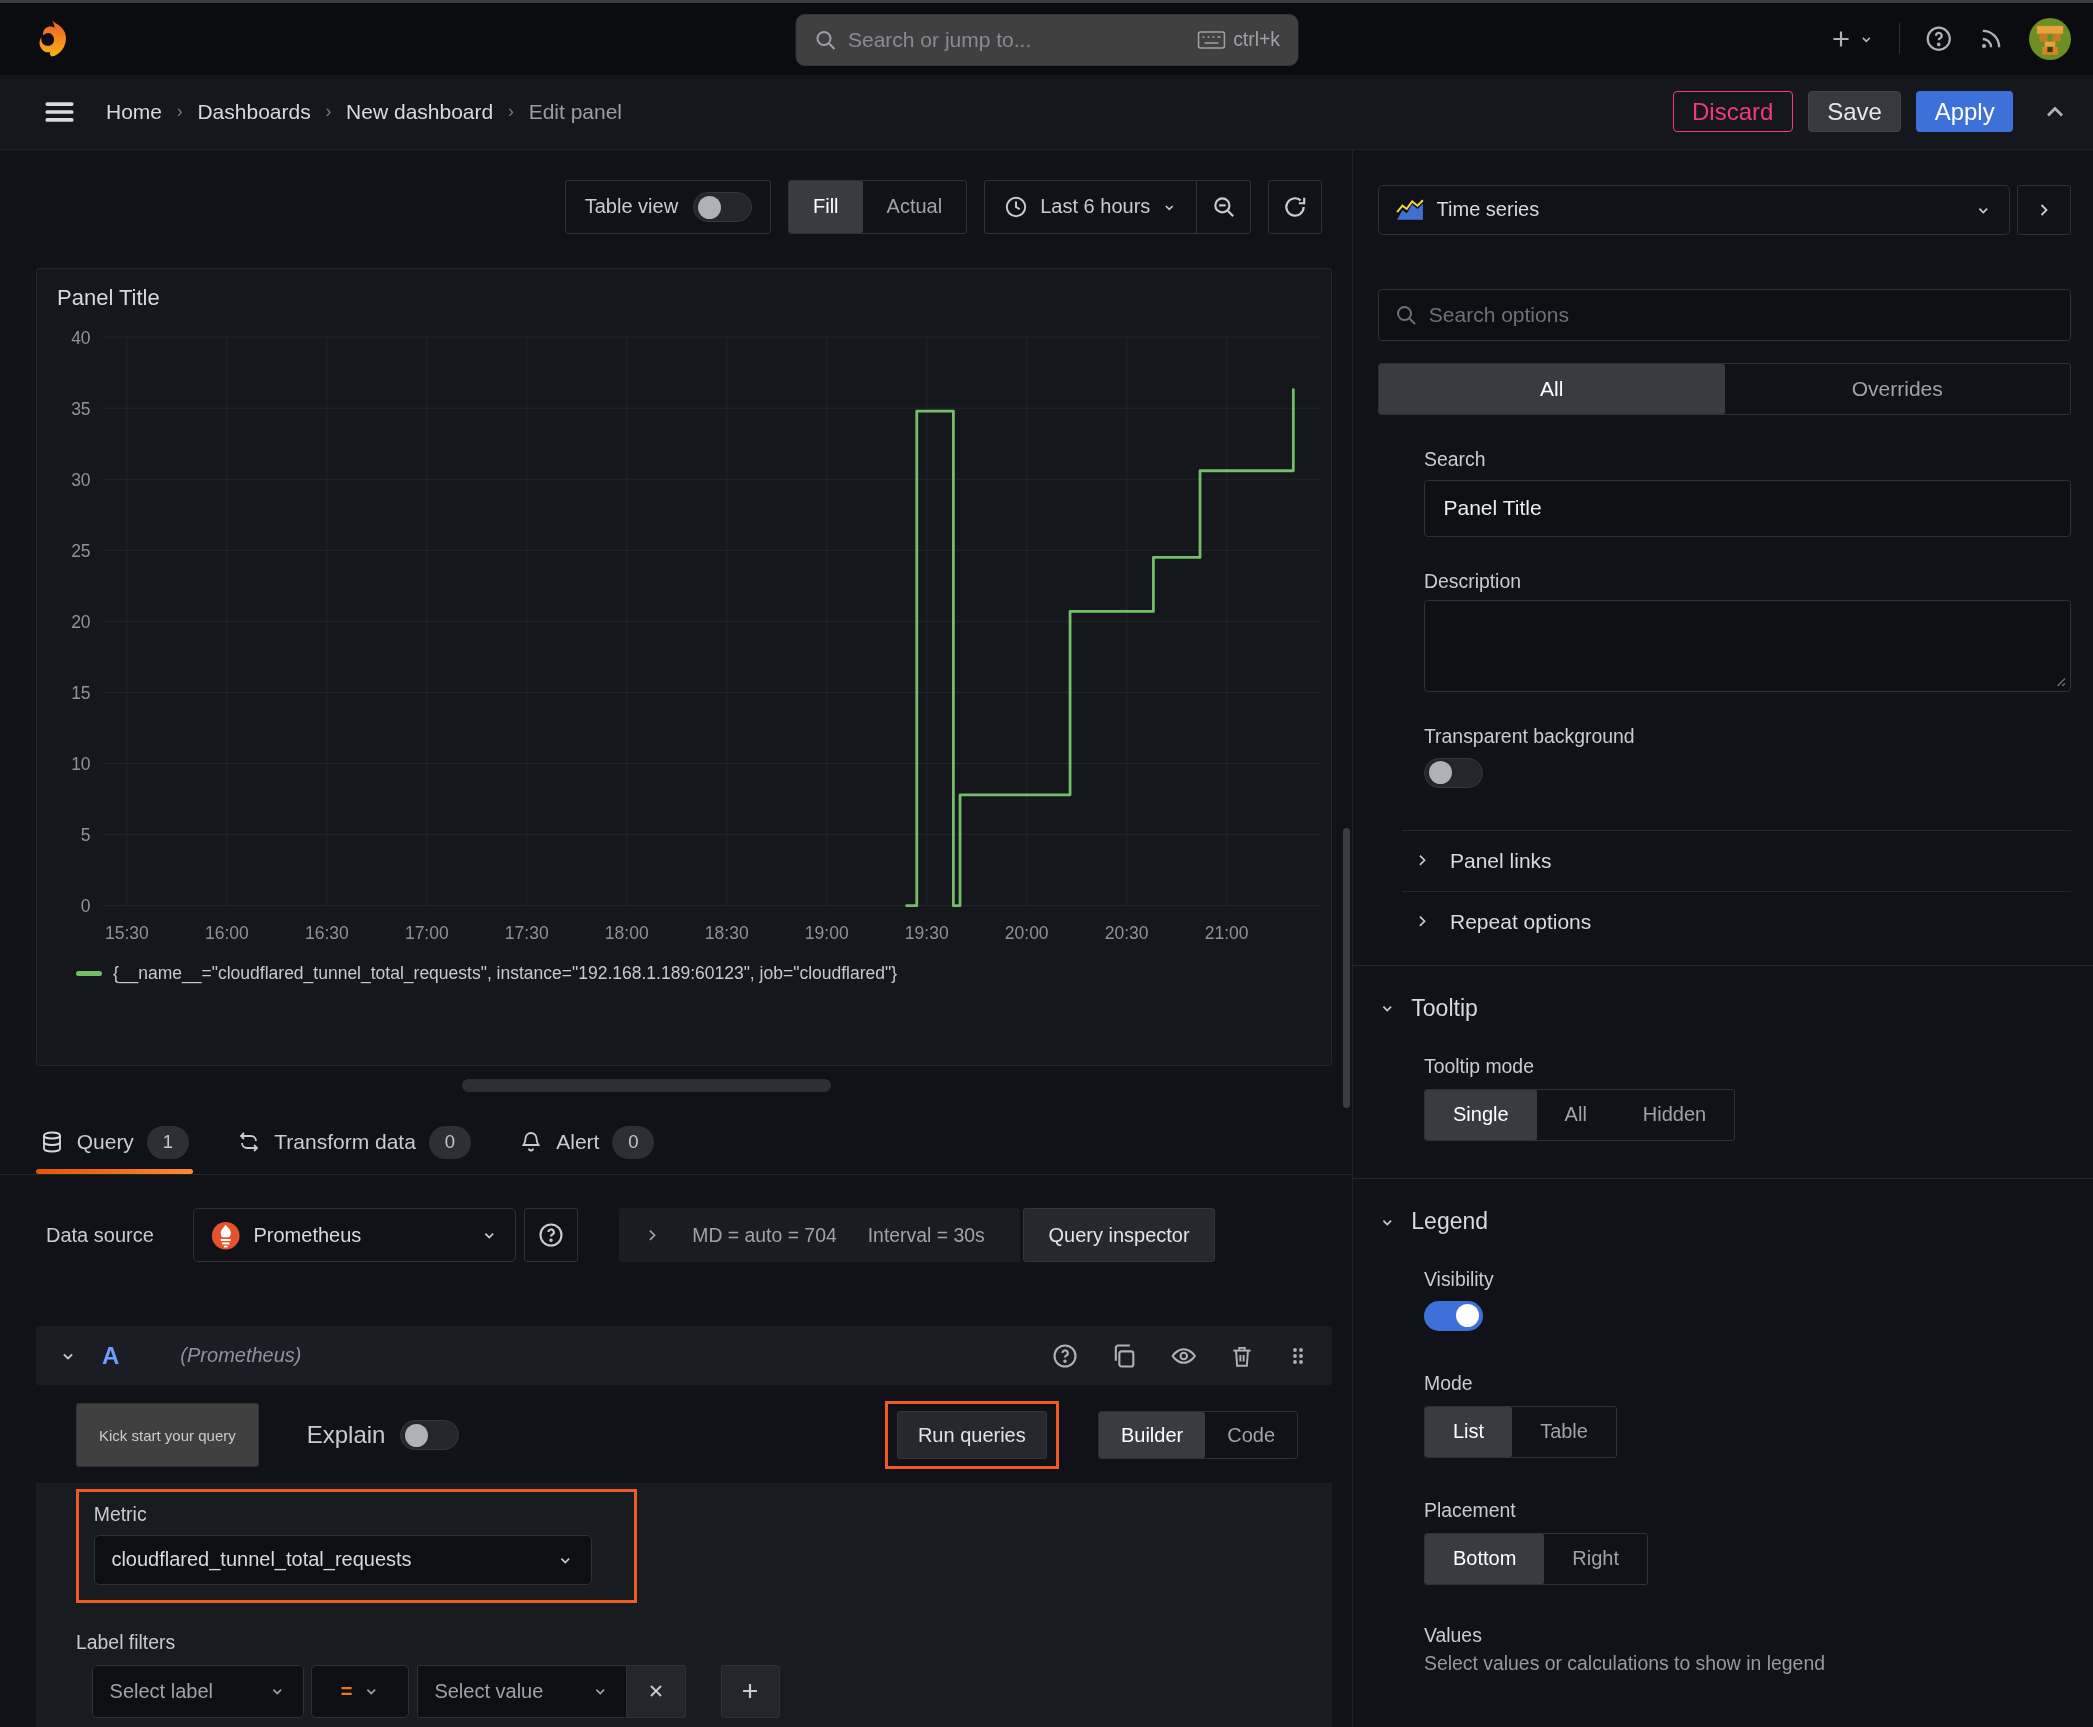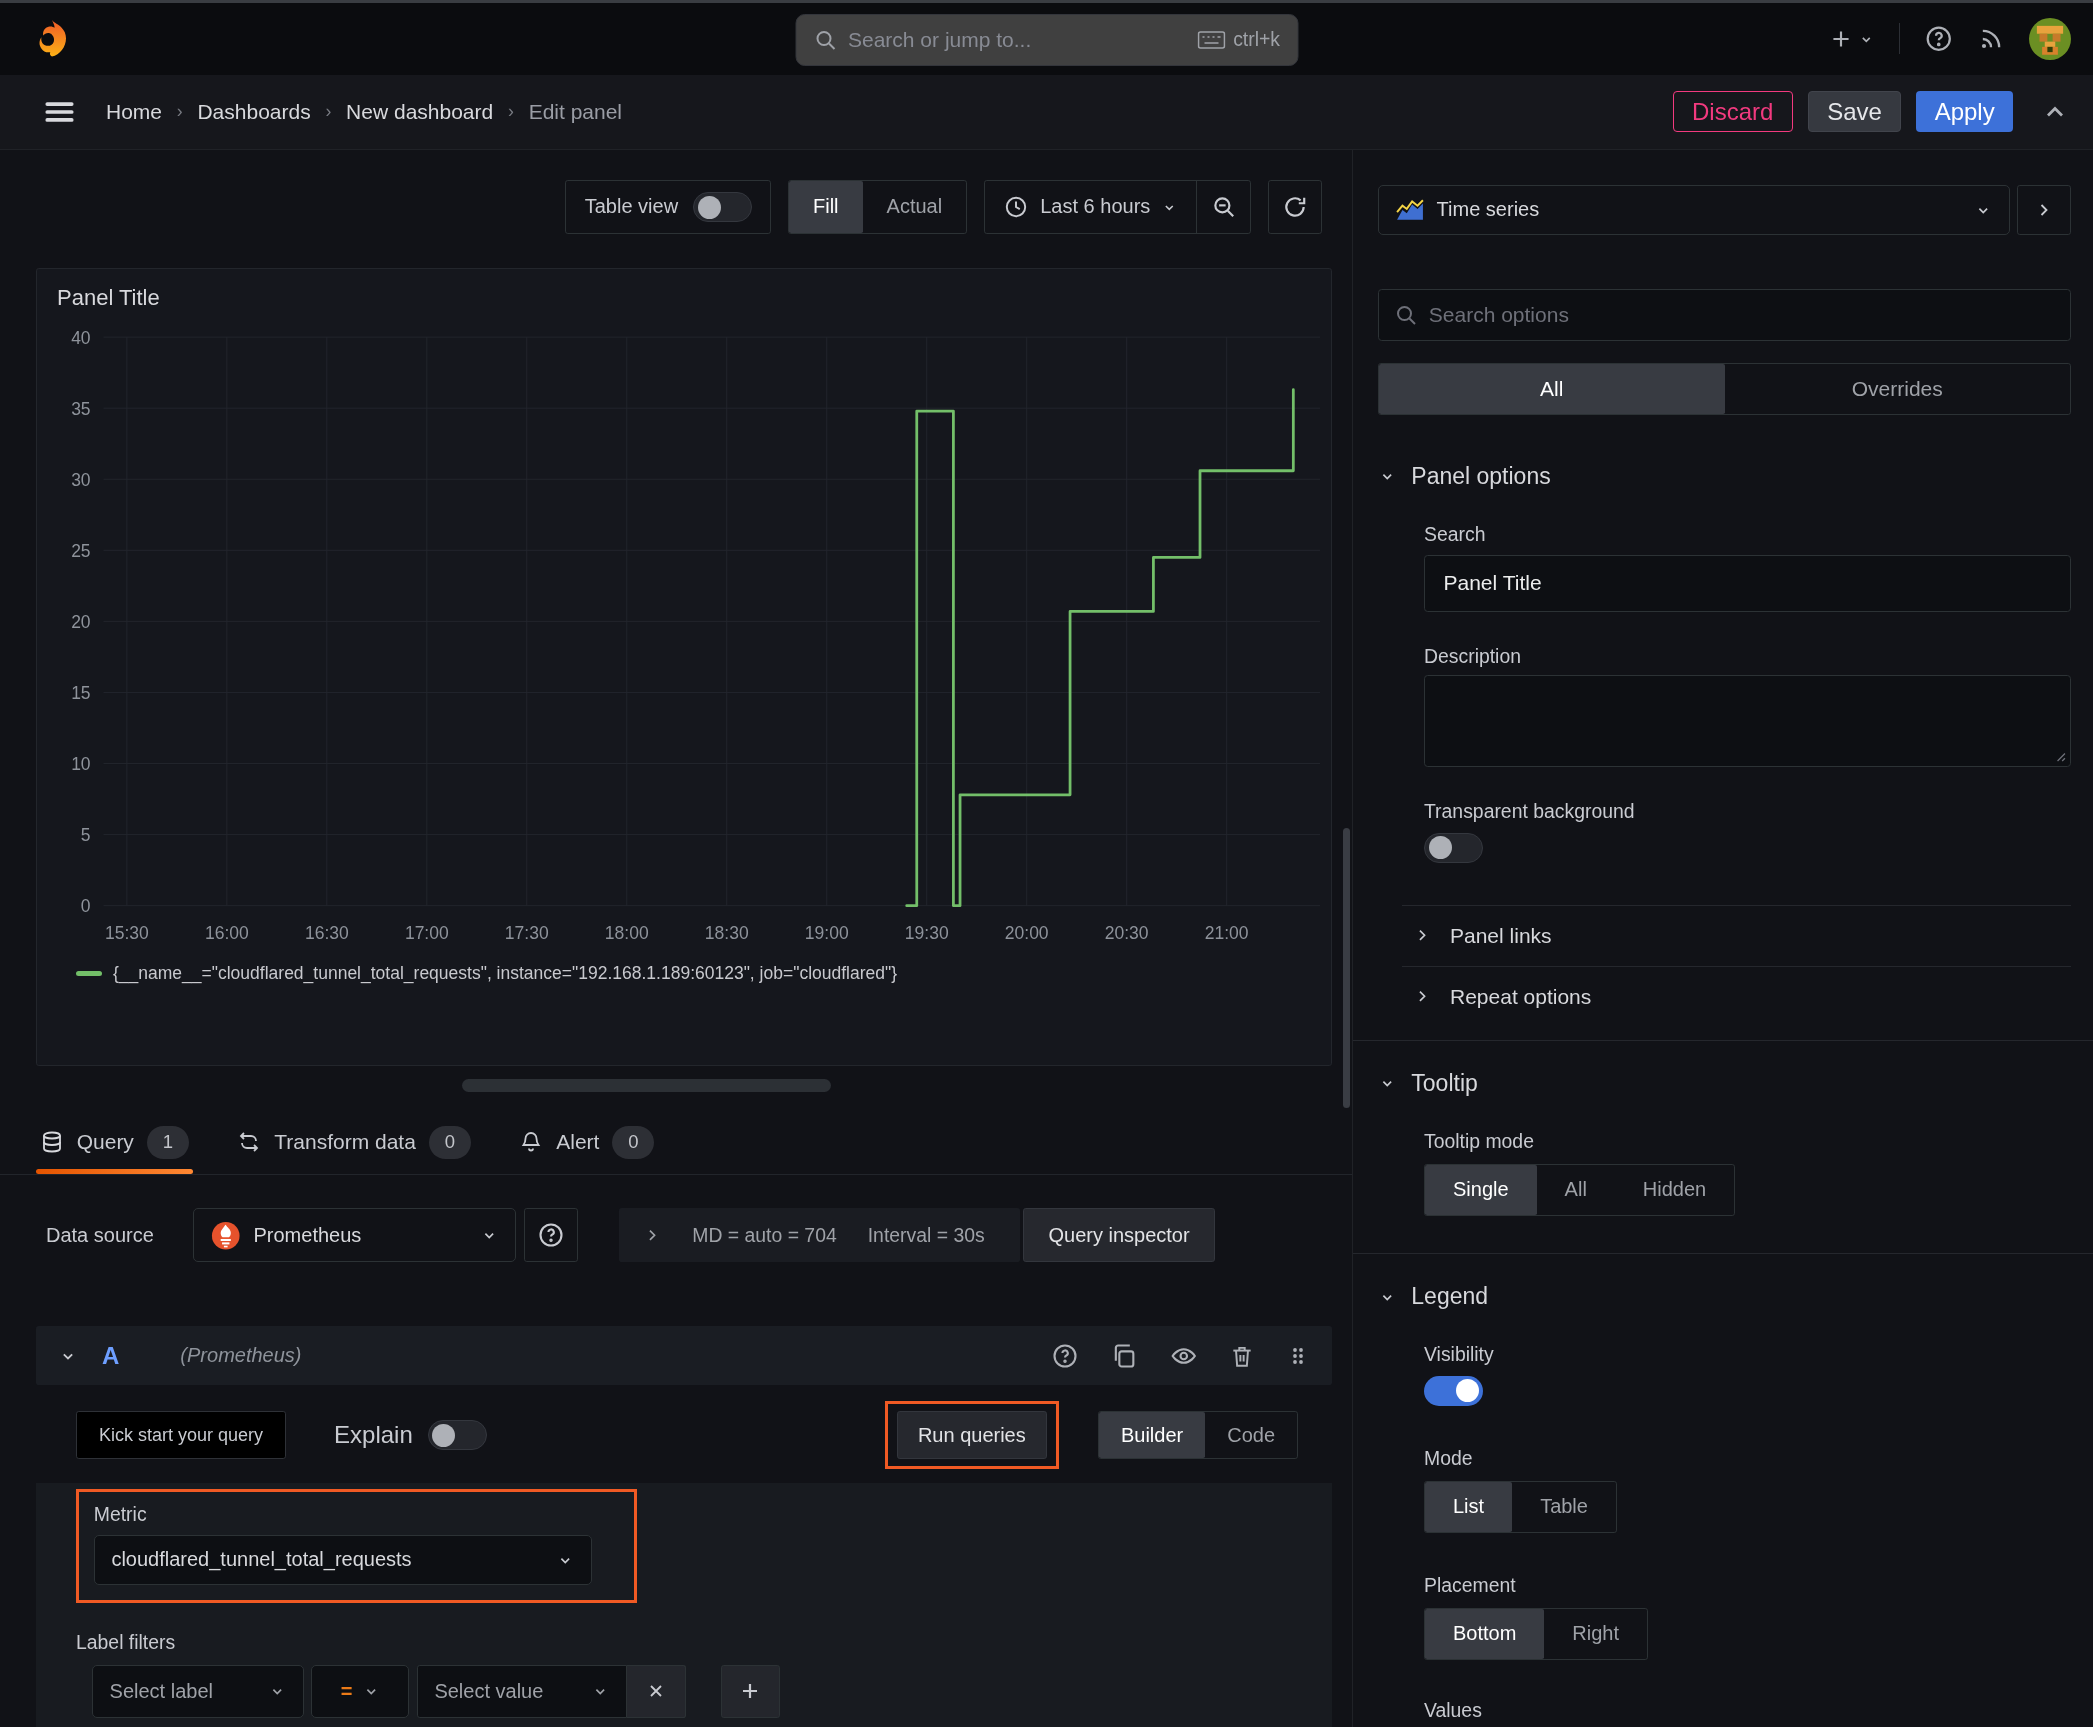--- a/index.html
+++ b/index.html
@@ -75,21 +75,21 @@
   .stats-box{margin-left:41px;height:54px;background:#1a1c22;border-radius:2.8px;display:flex;align-items:center;gap:31px;padding:0 24px;color:#9fa2a8;font-size:19.4px;width:401px;}
   .qi-btn{margin-left:3.7px;height:54px;border:0.9px solid #33363d;background:#26282e;color:#e2e3e6;font-size:20px;border-radius:2.8px;padding:0 24px;}
 
   
   .query-card{margin:64px 20px 0 36px;width:1296px;}
   .qc-header{height:59px;background:#1a1d23;border-radius:2.8px;display:flex;align-items:center;padding:0 22px;gap:24px;}
   .refid{color:#6e9fff;font-size:24px;font-weight:bold;}
   .ds-hint{color:#8e939b;font-style:italic;font-size:20px;margin-left:37px;}
   .qc-icons{margin-left:auto;display:flex;align-items:center;gap:31px;color:#aeb1b7;}
   .qc-toolbar{margin-top:14.8px;display:flex;align-items:center;padding:0 34px 0 40px;height:70px;}
-  .kick-btn{height:48px;border:0.9px solid #2e3137;background:#000000;color:#c9cbd1;font-size:18px;border-radius:2.8px;padding:0 22px;}
+  .kick-btn{height:64px;border:0.9px solid #2e3137;background:#404040;color:#c9cbd1;font-size:15px;border-radius:2.8px;padding:0 22px;}
   .explain{margin-left:48px;display:flex;align-items:center;gap:14.8px;color:#c9cbd1;font-size:24px;}
   .annotate{border:3.7px solid #f05a24;}
   .runq-anno{margin-left:auto;padding:7.4px 9.2px;}
   .runq-btn{height:48px;border:0.9px solid #33363d;background:#26282e;color:#e2e3e6;font-size:20px;border-radius:2.8px;padding:0 20px;}
   .bc-wrap{margin-left:39px;height:48px;border:0.9px solid #2c3235;border-radius:2.8px;display:flex;overflow:hidden;background:#111217;}
   .bc-wrap .seg{font-size:20px;padding:0 22px;}
   .qc-content{margin-top:13px;background:#181b20;padding:5.5px 26px 18.5px 26px;height:260px;}
   .metric-anno{margin-left:14px;width:561px;padding:11px 18.5px 14.8px 14.8px;}
   .field-label{font-size:19.4px;color:#c9cbd1;}
   .metric-select{margin-top:9.2px;width:498px;height:50px;background:#0d0f13;}
@@ -526,26 +526,20 @@
           <line x1="15.5" y1="15.5" x2="21" y2="21"></line>
         </svg>
       <span>Search options</span>
     </div>
 
     <div class="ao-tabs">
       <div class="seg sel">All</div>
       <div class="seg">Overrides</div>
     </div>
 
-    <div class="section-head s1">
-      <svg class="ic" width="18.5" height="18.5" viewBox="0 0 24 24" fill="none" stroke="#c9cbd1" stroke-width="2.2">
-          <path d="M7 10l5 5 5-5"></path>
-        </svg>
-      <span>Panel options</span>
-    </div>
     <div class="section-body">
       <div class="sb-label">Search</div>
       <div class="sb-input">
         <span>Panel Title</span>
       </div>
       <div class="sb-label">Description</div>
       <div class="sb-textarea">
         <svg class="ic resize-glyph" width="14.8" height="14.8" viewBox="0 0 16 16" stroke="currentColor" stroke-width="1.4">
             <path d="M14 6L6 14M14 11l-3 3"></path>
           </svg>

